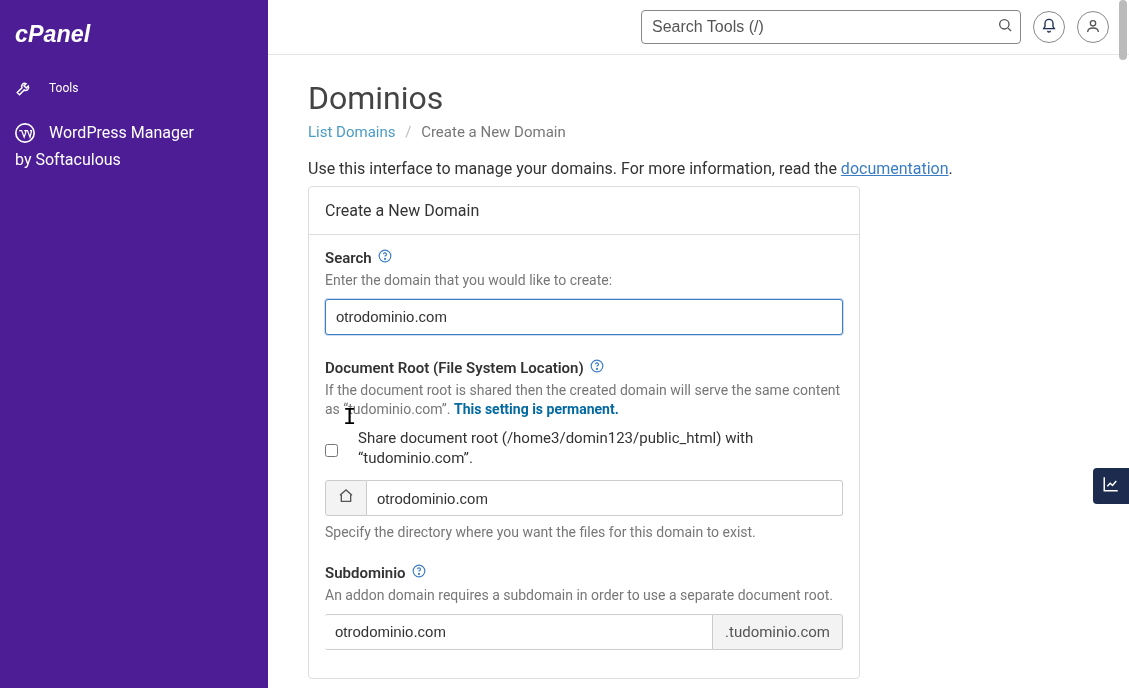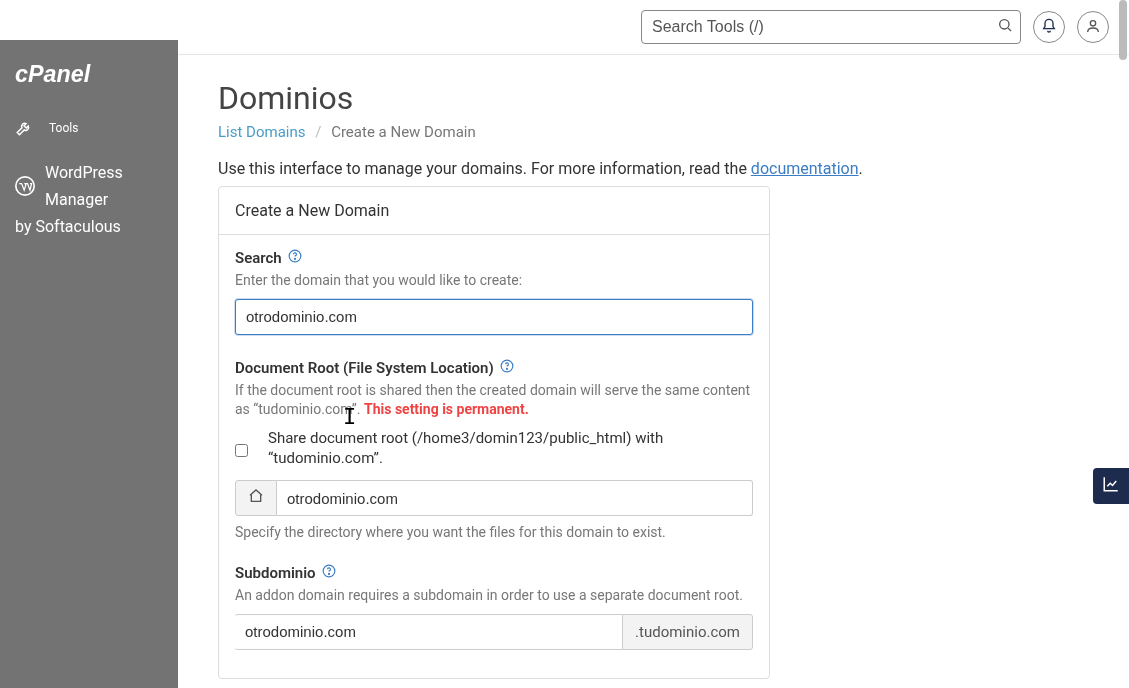--- a/index.html
+++ b/index.html
@@ -1,20 +1,20 @@
 <!DOCTYPE html>
 <html><head>
 <meta charset="utf-8">
 <style>
 * { margin: 0; padding: 0; box-sizing: border-box; }
 body { font-family: -apple-system, BlinkMacSystemFont, "Segoe UI", Roboto, "Helvetica Neue", Arial, sans-serif; background: #fff; color: #333; }
 .app { display: flex; width: 1129px; height: 688px; overflow: hidden; position: relative; }
 
 
-.sidebar { width: 178px; background: #737373; color: #fff; flex-shrink: 0; margin-top: 40px; }
+.sidebar { width: 268px; background: #4c1d95; color: #fff; flex-shrink: 0; }
 .logo { padding: 18px 15px 14px; }
 .logo svg { height: 32px; }
 .nav-item { display: flex; align-items: center; padding: 11px 15px; color: #fff; cursor: pointer; font-size: 12px; }
 .nav-item .icon { width: 24px; margin-right: 10px; display: flex; align-items: center; }
 .nav-multiline { padding: 11px 15px; color: #fff; cursor: pointer; font-size: 16px; line-height: 1.7; }
 .nav-multiline .line1 { display: flex; align-items: center; }
 .nav-multiline .line1 .icon { width: 24px; margin-right: 10px; display: flex; align-items: center; }
 
 
 .main { flex: 1; display: flex; flex-direction: column; overflow: hidden; }
@@ -34,21 +34,21 @@
 .intro a { color: #3b7dc4; text-decoration: underline; }
 
 .panel { border: 1px solid #ddd; border-radius: 4px; width: 552px; }
 .panel-header { padding: 14px 16px; border-bottom: 1px solid #ddd; font-size: 16px; color: #333; }
 .panel-body { padding: 14px 16px 20px; }
 
 .field { margin-bottom: 24px; }
 .field-label { font-weight: 600; font-size: 15px; color: #333; display: flex; align-items: center; gap: 6px; margin-bottom: 4px; }
 .help-icon { color: #3b7dc4; }
 .field-hint { font-size: 14px; color: #777; margin-bottom: 8px; line-height: 1.4; }
-.field-hint strong { color: #ef4444; font-weight: 700; }
+.field-hint strong { color: #0369a1; font-weight: 700; }
 .text-input { width: 100%; height: 36px; border: 1px solid #ccc; border-radius: 3px; padding: 0 10px; font-size: 15px; color: #333; }
 .text-input.focused { border-color: #3b7dc4; outline: none; box-shadow: 0 0 0 1px rgba(59,125,196,0.25); }
 
 .checkbox-row { display: flex; align-items: center; gap: 20px; margin-bottom: 12px; }
 .checkbox-row input { margin-top: 4px; }
 .checkbox-row label { font-size: 15px; color: #333; line-height: 1.35; }
 
 .input-group { display: flex; margin-bottom: 8px; }
 .input-addon { border: 1px solid #ccc; border-radius: 3px 0 0 3px; background: #f3f3f3; padding: 0 12px; display: flex; align-items: center; height: 36px; }
 .input-group .text-input { border-radius: 0 3px 3px 0; border-left: none; }

